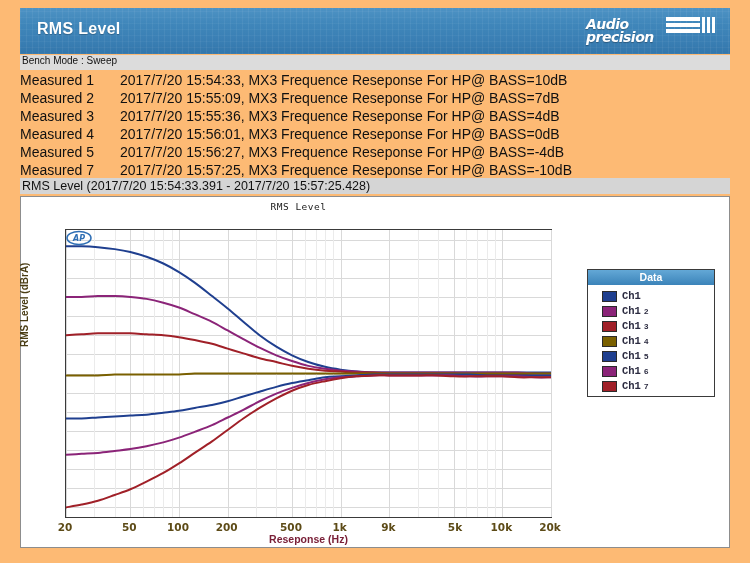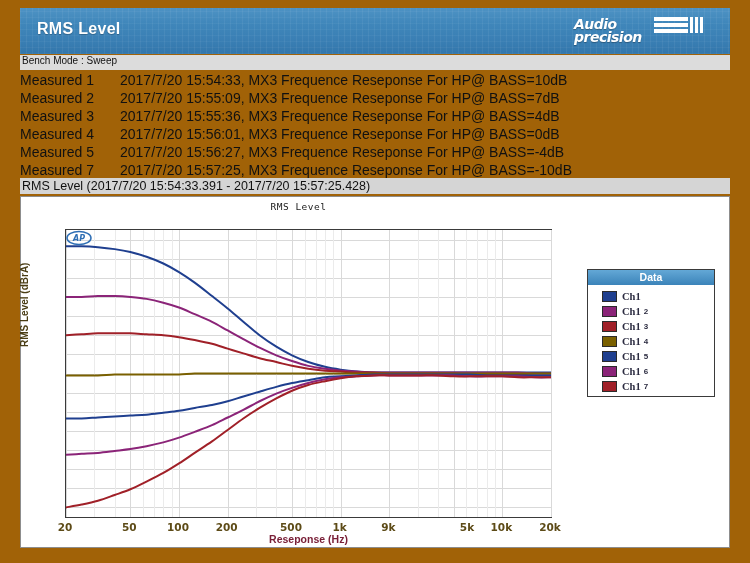--- a/index.html
+++ b/index.html
@@ -1,32 +1,32 @@
 <!DOCTYPE html>
 <html><head>
 <meta charset="utf-8">
 <style>
   html,body{margin:0;padding:0;background:#ffffff;}
   body{width:750px;height:563px;overflow:hidden;
        font-family:"Liberation Sans",sans-serif;color:#111;}
 
   
-  #app{position:relative;width:750px;height:563px;background:#a16207;}
+  #app{position:relative;width:750px;height:563px;background:#fdba74;}
 
   .header{position:absolute;left:20px;top:8px;width:710px;height:46px;
           background:linear-gradient(180deg,#4e93c4 0%,#3f86ba 35%,#3a7fb4 70%,#3276ab 100%);
           overflow:hidden;}
   .header:before{content:"";position:absolute;inset:0;
           background-image:repeating-linear-gradient(90deg,rgba(255,255,255,.10) 0 1px,transparent 1px 6px),
                            repeating-linear-gradient(0deg,rgba(255,255,255,.07) 0 1px,transparent 1px 6px);
           opacity:.55;}
   .header-title{position:absolute;left:17px;top:12px;font-size:16px;font-weight:bold;
           color:#ffffff;letter-spacing:.3px;text-shadow:0 1px 1px rgba(0,0,0,.25);}
 
-  .ap-logo{position:absolute;right:22px;top:8px;width:136px;height:32px;}
+  .ap-logo{position:absolute;right:10px;top:8px;width:136px;height:32px;}
   .ap-logo .l1,.ap-logo .l2{position:absolute;left:2px;color:#fff;font-weight:bold;
           font-style:italic;font-family:"DejaVu Sans",sans-serif;line-height:1;
           text-shadow:0 1px 1px rgba(0,0,0,.3);}
   .ap-logo .l1{top:1px;font-size:14px;letter-spacing:-.5px;}
   .ap-logo .l2{top:14px;font-size:14px;letter-spacing:-.5px;}
   .ap-bars{position:absolute;right:2px;top:1px;width:52px;height:26px;}
   .ap-bars i{position:absolute;background:#fff;display:block;}
 
   
   .bench-bar{position:absolute;left:20px;top:55px;width:710px;height:15px;
@@ -79,21 +79,21 @@
   .legend{position:absolute;left:566px;top:28px;width:128px;height:128px;
           border:1px solid #3a3a3a;background:#fff;box-sizing:border-box;margin-top:44px;}
   .legend-head{height:15px;line-height:15px;text-align:center;font-size:10.5px;
                font-weight:bold;color:#ffffff;
                background:linear-gradient(180deg,#63a8d6 0%,#3b83b9 100%);}
   .legend-body{padding:3px 0 0 14px;}
   .legend-row{height:15px;line-height:15px;white-space:nowrap;}
   .legend-swatch{display:inline-block;width:13px;height:9px;vertical-align:middle;
                  border:1px solid #2b2b2b;margin-right:5px;}
   .legend-name{display:inline-block;font-size:10.5px;font-weight:bold;color:#2b2b40;
-               vertical-align:middle;font-family:Liberation Serif, serif;}
+               vertical-align:middle;font-family:Liberation Mono, monospace;}
   .legend-idx{font-size:8px;vertical-align:middle;margin-left:3px;color:#2b2b40;
               font-weight:bold;}
 </style>
 </head>
 <body>
 
 <div id="app">
 
   <div class="header">
     <div class="header-title">RMS Level</div>
@@ -161,21 +161,21 @@
         <div class="ytick" style="top: 303.433px;">-14</div>
       </div>
     <div id="xticks">
         <div class="xtick" style="left: 24px;">20</div>
         <div class="xtick" style="left: 88.3336px;">50</div>
         <div class="xtick" style="left: 137px;">100</div>
         <div class="xtick" style="left: 185.667px;">200</div>
         <div class="xtick" style="left: 250px;">500</div>
         <div class="xtick" style="left: 298.667px;">1k</div>
         <div class="xtick" style="left: 347.333px;">9k</div>
-        <div class="xtick" style="left: 426px;">5k</div>
+        <div class="xtick" style="left: 414px;">5k</div>
         <div class="xtick" style="left: 460.333px;">10k</div>
         <div class="xtick" style="left: 509px;">20k</div>
       </div>
     <div class="xlabel">Reseponse (Hz)</div>
 
     <div class="plot">
       <div id="grid">
           <div class="gridh" style="top: 9.56667px;"></div>
           <div class="gridh" style="top: 28.7px;"></div>
           <div class="gridh" style="top: 47.8333px;"></div>

